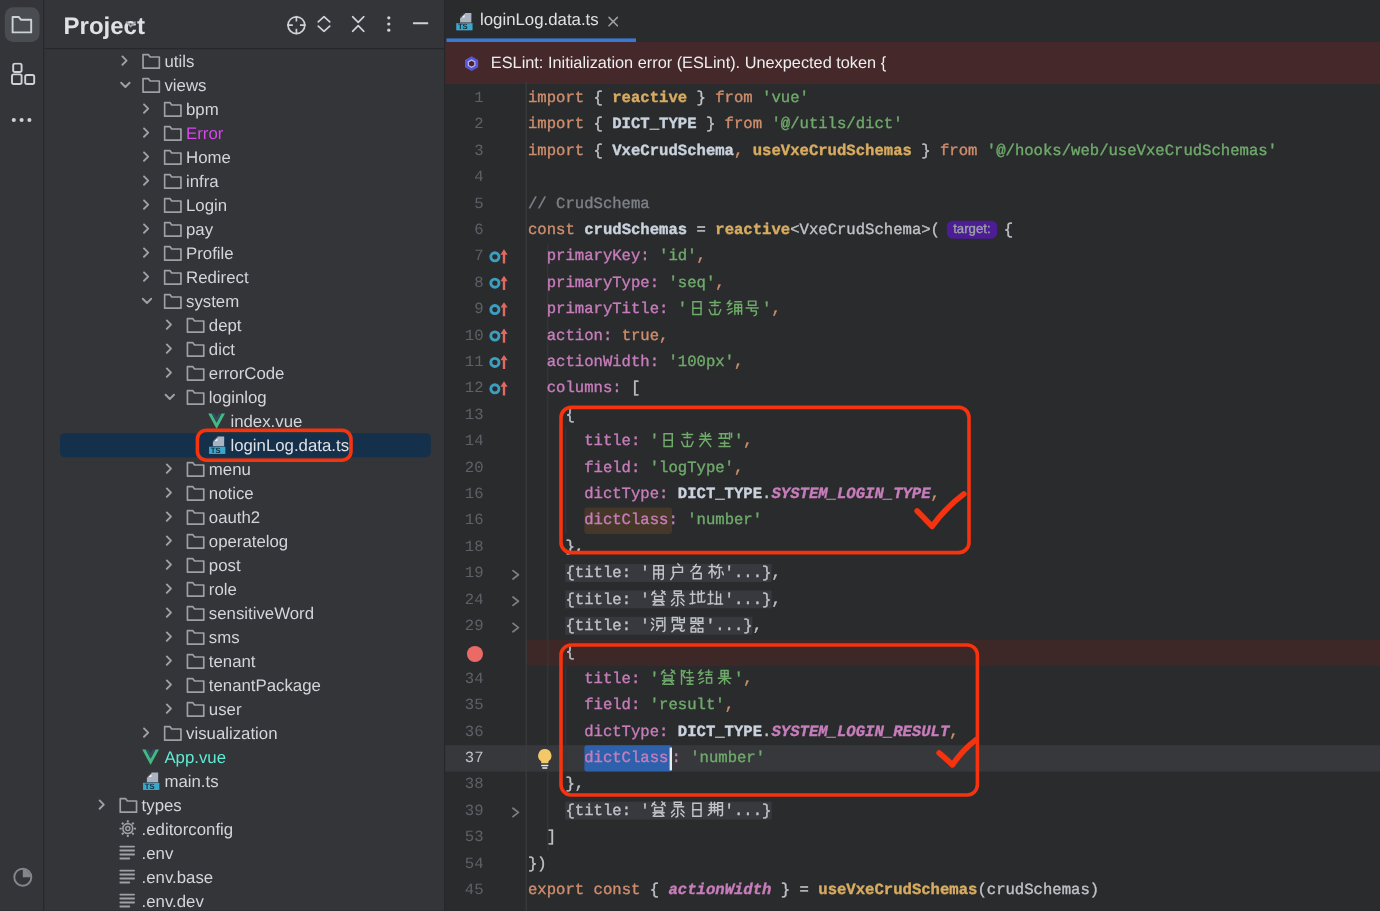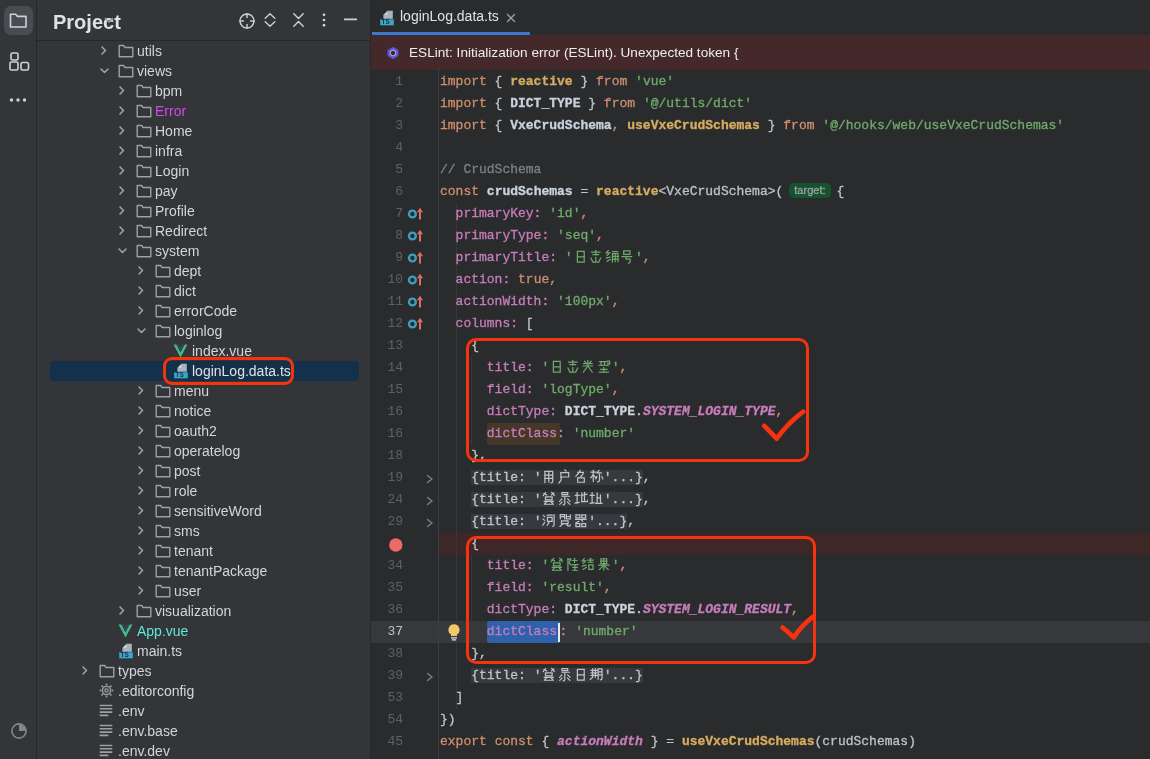--- a/index.html
+++ b/index.html
@@ -25,21 +25,21 @@
 .s{color:#6faa6b;text-align:center;}
 .p{color:#c77dbb;}
 .f{color:#d8ac60;font-weight:bold;}
 .b{color:#c9d2dd;font-weight:bold;}
 .c{color:#7d8188;}
 .it{color:#c77dbb;font-weight:bold;font-style:italic;}
 .fold{background:#37393e;color:#c0c3c8;}
 .wbr{}
 .wsel{}
 .cg{vertical-align:-2.5px;margin:0;display:inline-block;}
-.pill{display:inline-block;background:#14532d;color:#9da0a6;border-radius:5px;
+.pill{display:inline-block;background:#4c1d95;color:#9da0a6;border-radius:5px;
  font-family:"Liberation Sans",sans-serif;font-size:11px;line-height:15px;height:15px;
  padding:0 5px;vertical-align:1px;margin:0 6px;}
 .redbox{position:absolute;border:3.5px solid #f5330f;border-radius:10px;}
 </style></head><body>
 <div class="abs" id="iconbar"></div>
 <div class="abs" style="left:4px;top:6px;width:29px;height:29px;border-radius:7px;background:#494c50;"></div>
 <svg class="abs" style="left:9px;top:12px" width="19" height="17" viewBox="0 0 19 17">
 <path d="M1.5 15 V2.2 h5.2 l1.7 2.2 h8.6 V15 Z" fill="none" stroke="#ced1d6" stroke-width="1.6" stroke-linejoin="round"></path>
   </svg>
 <svg class="abs" style="left:9px;top:52px" width="21" height="20" viewBox="0 0 21 20">
@@ -384,21 +384,21 @@
 <div class="lnum" style="left:370px;top:159px;color:#5d6167">5</div>
 <div class="lnum" style="left:370px;top:181px;color:#5d6167">6</div>
 <div class="lnum" style="left:370px;top:203px;color:#5d6167">7</div>
 <div class="lnum" style="left:370px;top:225px;color:#5d6167">8</div>
 <div class="lnum" style="left:370px;top:247px;color:#5d6167">9</div>
 <div class="lnum" style="left:370px;top:269px;color:#5d6167">10</div>
 <div class="lnum" style="left:370px;top:291px;color:#5d6167">11</div>
 <div class="lnum" style="left:370px;top:313px;color:#5d6167">12</div>
 <div class="lnum" style="left:370px;top:335px;color:#5d6167">13</div>
 <div class="lnum" style="left:370px;top:357px;color:#5d6167">14</div>
-<div class="lnum" style="left:370px;top:379px;color:#5d6167">15</div>
+<div class="lnum" style="left:370px;top:379px;color:#5d6167">20</div>
 <div class="lnum" style="left:370px;top:401px;color:#5d6167">16</div>
 <div class="lnum" style="left:370px;top:423px;color:#5d6167">16</div>
 <div class="lnum" style="left:370px;top:445px;color:#5d6167">18</div>
 <div class="lnum" style="left:370px;top:467px;color:#5d6167">19</div>
 <div class="lnum" style="left:370px;top:489px;color:#5d6167">24</div>
 <div class="lnum" style="left:370px;top:511px;color:#5d6167">29</div>
 <div class="lnum" style="left:370px;top:555px;color:#5d6167">34</div>
 <div class="lnum" style="left:370px;top:577px;color:#5d6167">35</div>
 <div class="lnum" style="left:370px;top:599px;color:#5d6167">36</div>
 <div class="lnum" style="left:370px;top:621px;color:#bdc0c6">37</div>

